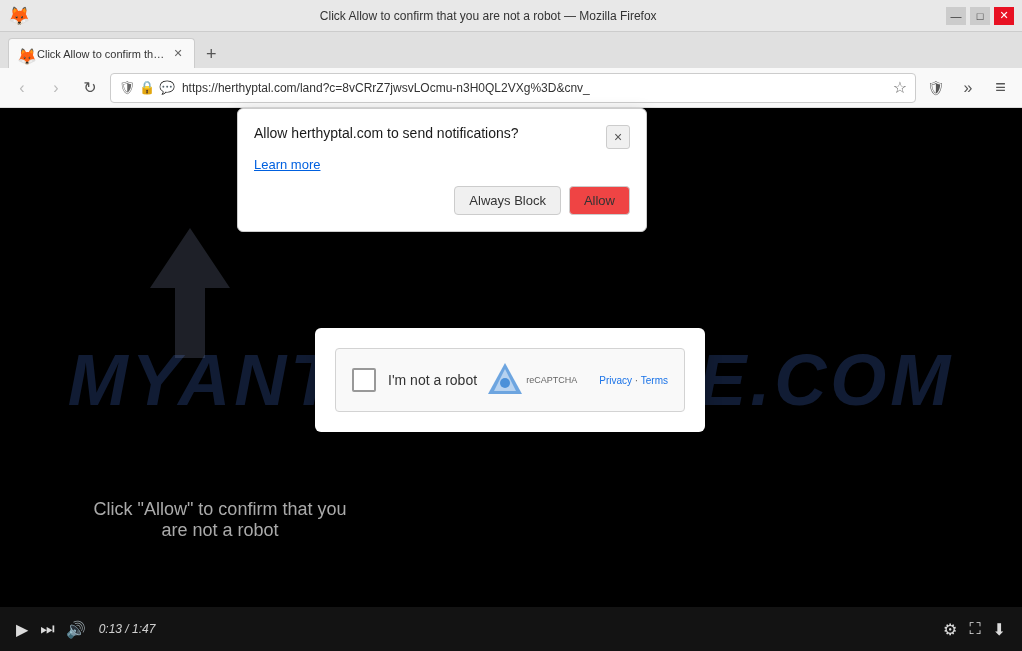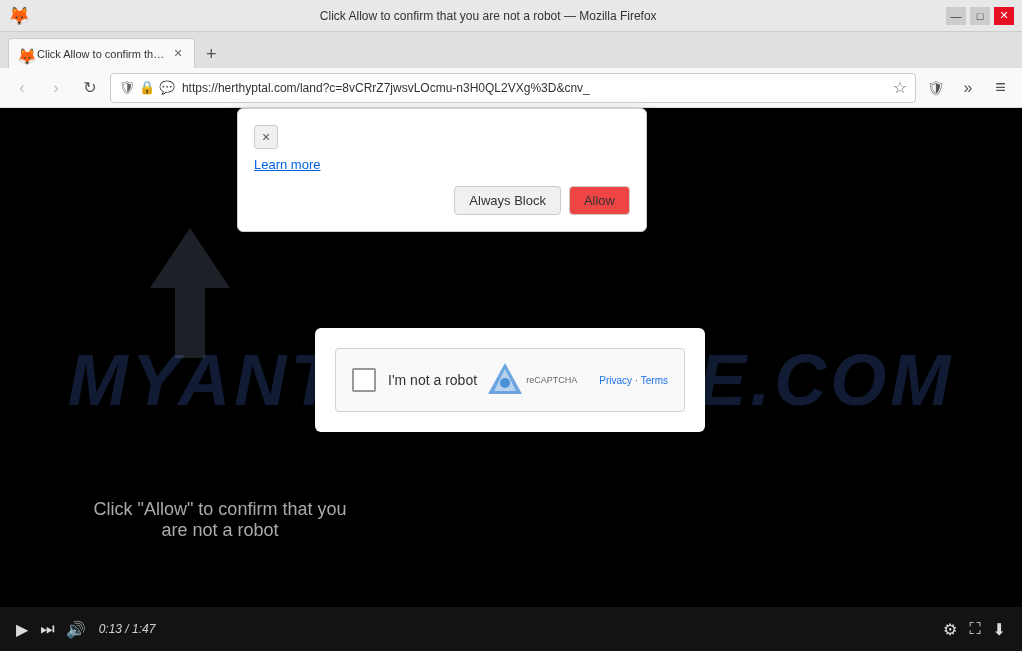--- a/index.html
+++ b/index.html
@@ -489,20 +489,21 @@
         <button class="ctrl-btn">
           <span>⬇</span>
         </button>
       </div>
     </div>
 
   </div>
 
   <div class="notification-popup">
     <div class="notification-header">
+      <span class="notification-title">Allow herthyptal.com to send notifications?</span>
       <button class="notification-close-btn">
         <span>×</span>
       </button>
     </div>
     <a class="learn-more-link">Learn more</a>
     <div class="notification-buttons">
       <button class="notif-btn">Always Block</button>
       <button class="notif-btn notif-btn-allow">Allow</button>
     </div>
   </div>

